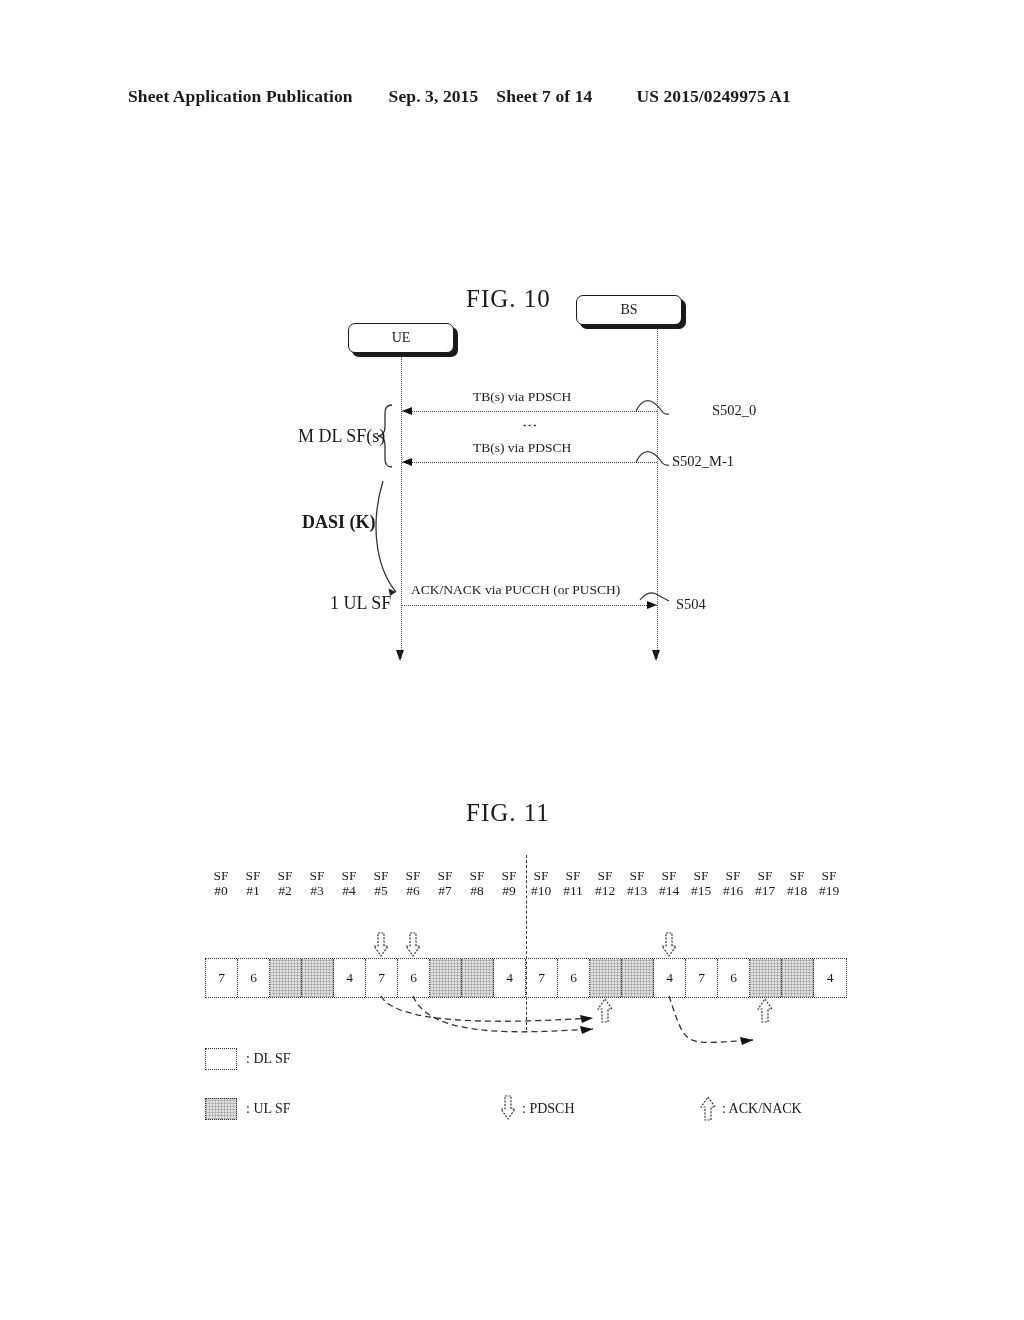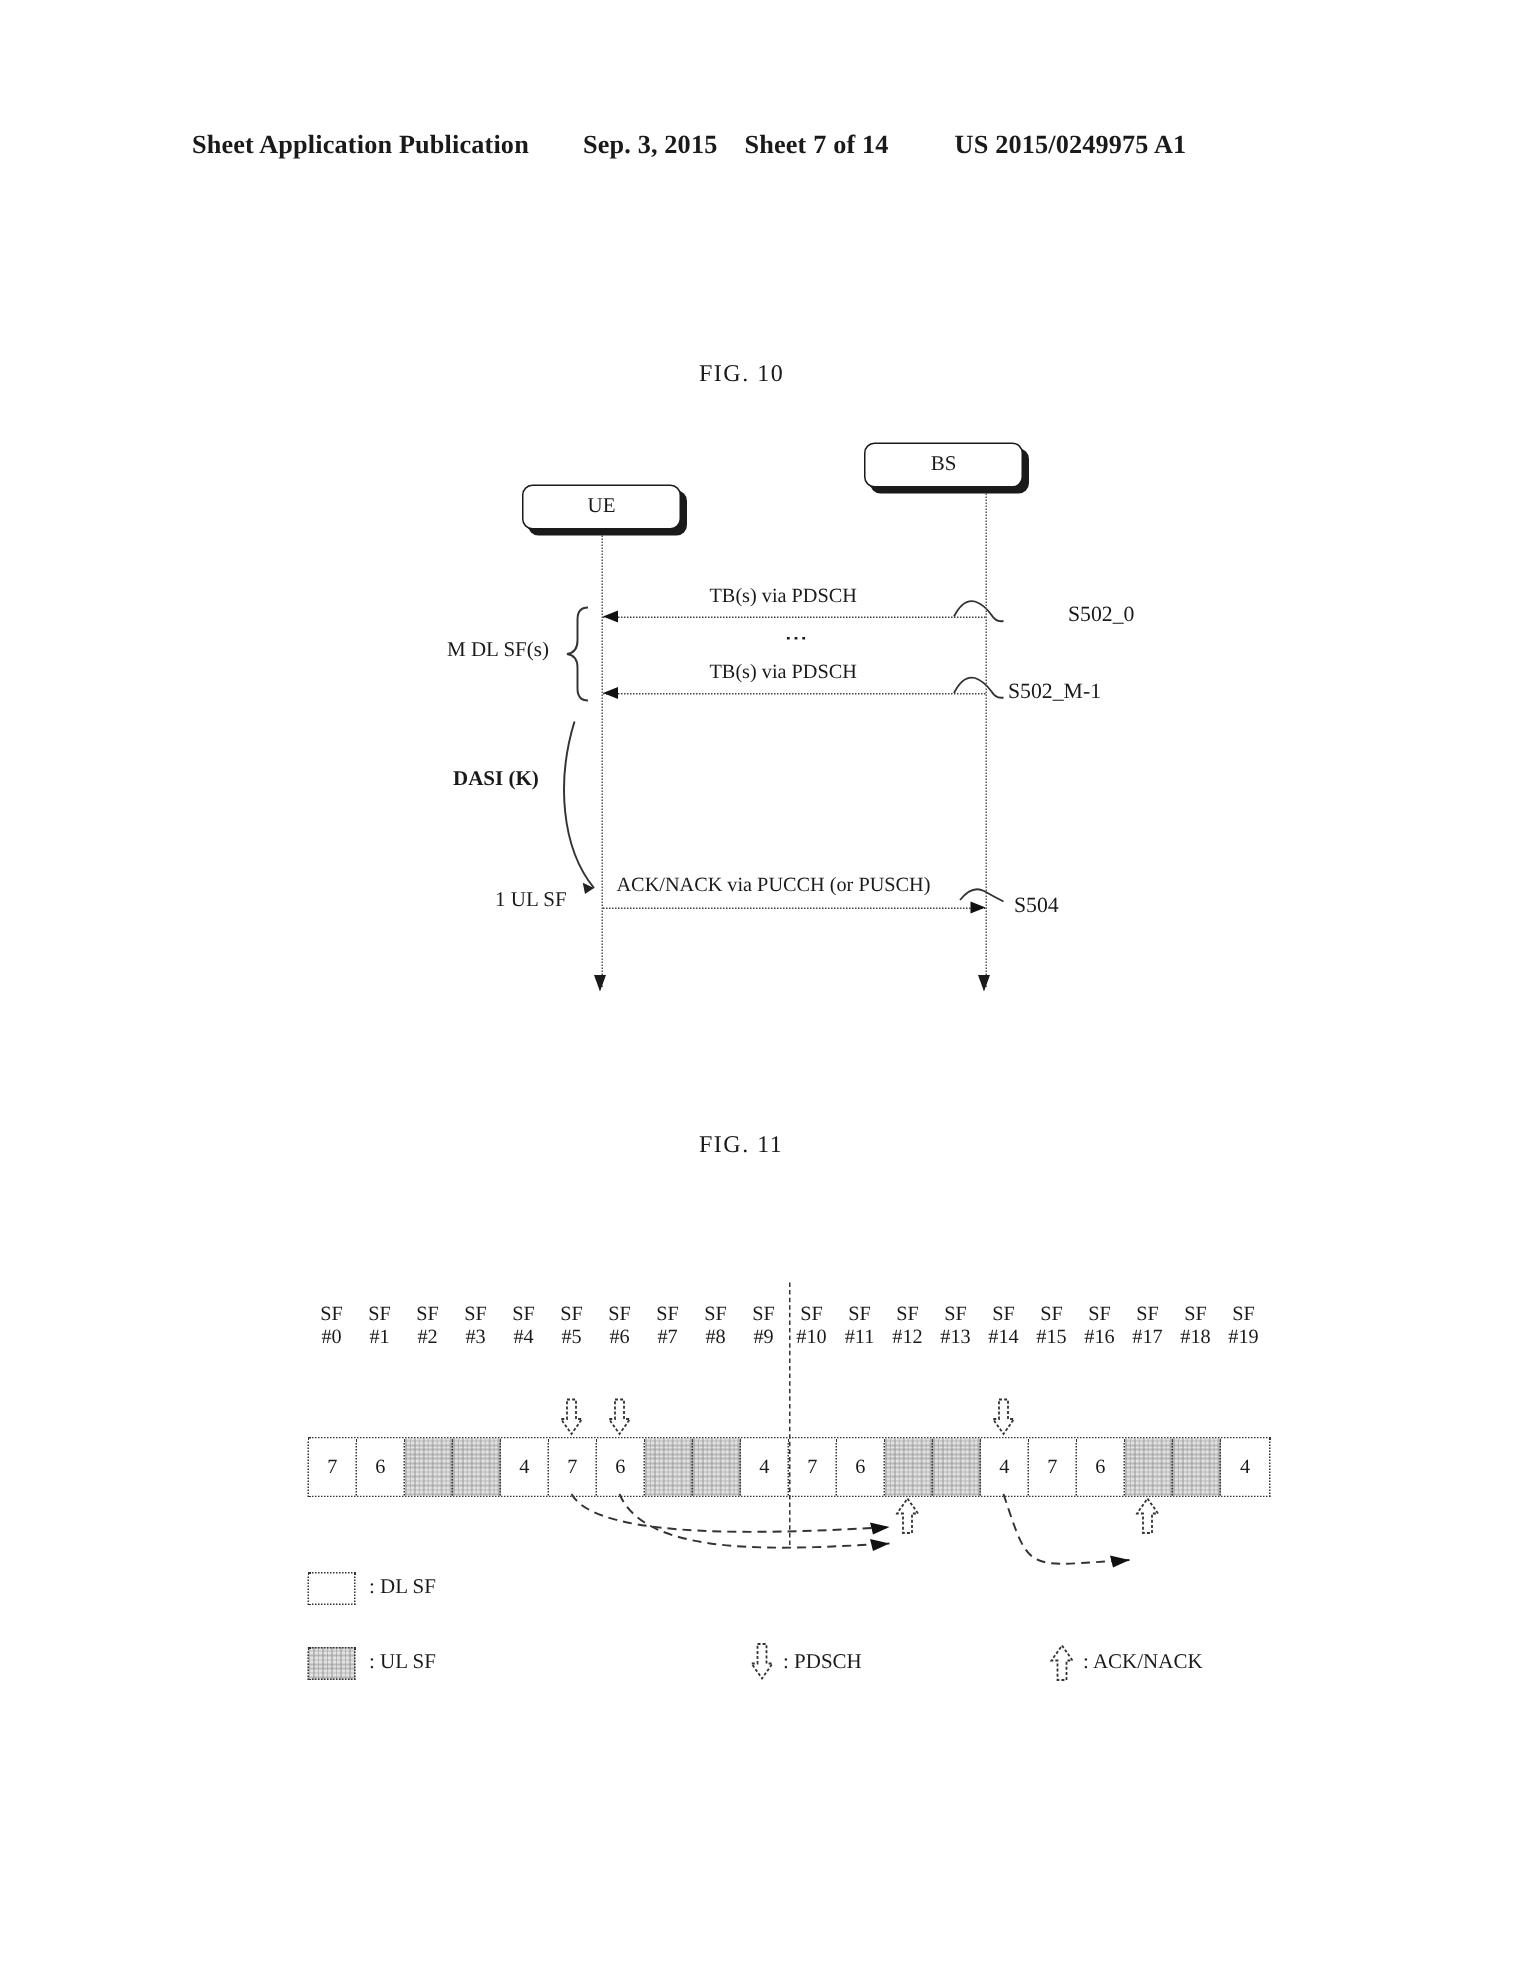--- a/index.html
+++ b/index.html
@@ -34,24 +34,25 @@
   #page-header .hdr-pub    { }
   #page-header .hdr-date   { margin-left: 36px; }
   #page-header .hdr-sheet  { margin-left: 18px; }
   #page-header .hdr-num    { margin-left: 44px; }
 
   
   .fig-canvas { position: absolute; }
 
   .fig-title {
     position: absolute;
-    font-size: 16px;
+    font-size: 25px;
     letter-spacing: 1px;
     font-weight: normal;
     white-space: nowrap;
+    margin-top: 44px;
   }
   .fig-subtitle {
     position: absolute;
     font-size: 14.5px;
     white-space: nowrap;
     border-bottom: 1px solid #2a2a2a;
     padding-bottom: 1px;
   }
 
   
@@ -115,21 +116,21 @@
     z-index: 4;
   }
   .step-label {
     position: absolute;
     font-size: 14.5px;
     white-space: nowrap;
     z-index: 4;
   }
   .side-label {
     position: absolute;
-    font-size: 14px;
+    font-size: 18px;
     white-space: nowrap;
     z-index: 4;
   }
   .vdots {
     position: absolute;
     font-size: 15px;
     line-height: 6px;
     letter-spacing: 0;
     writing-mode: vertical-rl;
     z-index: 4;

